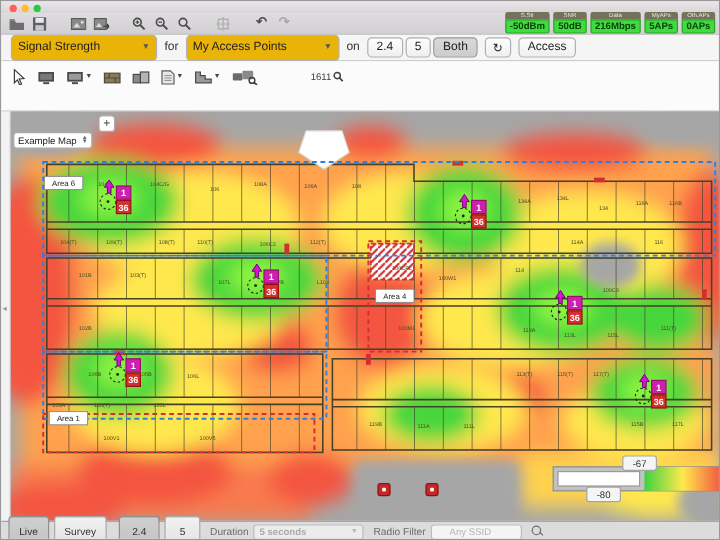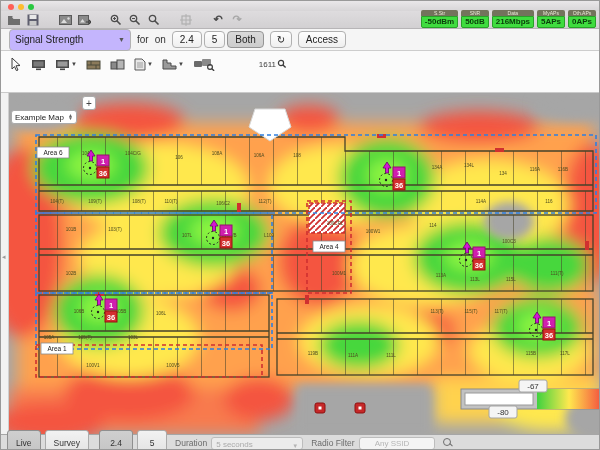--- a/index.html
+++ b/index.html
@@ -14,21 +14,21 @@
   .tspace{width:8px;}
   .uglyph{font-size:11px;line-height:11px;color:#4c4c4c;font-weight:bold;}
   .dim{color:#a8a8a8;}
   
   #badges{position:absolute;right:3px;top:9px;display:flex;gap:3px;}
   .badge{display:flex;flex-direction:column;align-items:stretch;}
   .badge .lbl{background:#73735c;color:#e9e9d6;font-size:5px;line-height:6px;text-align:center;border-radius:2px 2px 0 0;padding:0 2px;}
   .badge .val{background:#3fdc3f;border:1px solid #28a228;color:#0b3d0b;font-size:8px;font-weight:bold;line-height:10px;text-align:right;border-radius:0 0 2px 2px;padding:0 3px;}
   
   #vizrow{position:absolute;left:0;top:28px;width:600px;height:22px;background:#f5f5f5;border-bottom:1px solid #cdcdcd;display:flex;align-items:center;padding-left:8px;gap:6px;font-size:10px;color:#333;}
-  .select{background:#c4b5fd;border:1px solid #b3b3b3;border-radius:4px;height:17px;display:flex;align-items:center;justify-content:space-between;padding:10px 5px;font-size:10px;color:#222;}
+  .select{background:#eab308;border:1px solid #b3b3b3;border-radius:4px;height:17px;display:flex;align-items:center;justify-content:space-between;padding:10px 5px;font-size:10px;color:#222;}
   .select .arr{font-size:7px;color:#555;margin-left:5px;}
   .btn{background:linear-gradient(#fdfdfd,#efefef);border:1px solid #b0b0b0;border-radius:4px;height:17px;display:flex;align-items:center;justify-content:center;padding:0 7px;font-size:10px;color:#222;}
   .btn.pressed{background:linear-gradient(#d9d9d9,#cccccc);border-color:#949494;}
   .seg{display:flex;gap:2px;}
   
   #toolrow{position:absolute;left:0;top:50px;width:600px;height:42px;background:#fbfbfb;border-bottom:1px solid #c9c9c9;}
   #tools{position:absolute;left:8px;top:6px;display:flex;align-items:center;gap:9px;}
   .tool{display:flex;align-items:center;gap:1px;}
   .mini-arr{font-size:6px;color:#444;}
   #chan-ico{font-size:8px;font-weight:normal;color:#3d3d3d;letter-spacing:0;margin-left:35px;}
@@ -41,21 +41,21 @@
   #maparea{position:absolute;left:8px;top:92px;width:592px;height:341px;background:#a6a6a6;}
   #mapsvg{display:block;}
   #mapsel{position:absolute;left:2px;top:17px;width:66px;height:14px;background:#fff;border:1px solid #ababab;border-radius:3px;display:flex;align-items:center;justify-content:space-between;font-size:8px;color:#222;padding:0 3px;}
   .stepper{display:flex;flex-direction:column;line-height:3px;font-size:5px;color:#666;}
   #addmap{position:absolute;left:73px;top:3px;width:14px;height:14px;background:#fff;border:1px solid #ababab;border-radius:3px;font-size:10px;color:#444;display:flex;align-items:center;justify-content:center;}
   
   #bottombar{position:absolute;left:0;top:433px;width:600px;height:17px;background:#dcdcdc;border-top:1px solid #a6a6a6;display:flex;align-items:center;padding-left:6px;gap:4px;font-size:9px;color:#555;}
   .bbtn{background:linear-gradient(#f2f2f2,#e2e2e2);border:1px solid #ababab;border-radius:3px;height:26px;display:flex;align-items:center;padding:0 8px;font-size:8.5px;color:#333;}
   .bbtn.pressed{background:linear-gradient(#cfcfcf,#c3c3c3);border-color:#8f8f8f;}
   .blabel{font-size:8.5px;color:#6b6b6b;margin-left:4px;}
-  .bselect{background:#ececec;border:1px solid #bdbdbd;border-radius:3px;height:13px;width:92px;display:flex;align-items:flex-end;justify-content:space-between;padding:0 4px;font-size:8px;color:#ababab;}
+  .bselect{background:#ececec;border:1px solid #bdbdbd;border-radius:3px;height:13px;width:92px;display:flex;align-items:center;justify-content:space-between;padding:0 4px;font-size:8px;color:#ababab;font-weight:bold;}
   .binput{background:#f4f4f4;border:1px solid #bdbdbd;border-radius:3px;height:13px;width:76px;font-size:8px;color:#555;padding:0 15px;}
   .binput::placeholder{color:#b5b5b5;}
   .mag{position:relative;width:10px;height:10px;margin-left:4px;}
   .mag::before{content:"";position:absolute;left:0;top:0;width:6px;height:6px;border:1.4px solid #6e6e6e;border-radius:50%;}
   .mag::after{content:"";position:absolute;left:6.4px;top:6.4px;width:3.5px;height:1.4px;background:#6e6e6e;transform:rotate(45deg);}
 </style>
 </head>
 <body>
 
 <div id="app">
@@ -150,20 +150,24 @@
       <span class="val">0APs</span>
     </div>
   </div>
 
   <div id="vizrow">
     <div class="select" style="width:122px">
       <span>Signal Strength</span>
         <span class="arr">▼</span>
     </div>
     <span>for</span>
+    <div class="select" style="width:128px">
+      <span>My Access Points</span>
+        <span class="arr">▼</span>
+    </div>
     <span>on</span>
     <div class="seg">
       <div class="btn">2.4</div>
       <div class="btn">5</div>
       <div class="btn pressed">Both</div>
     </div>
     <div class="btn" style="width:22px;padding:0">
         <span>↻</span>
       </div>
     <div class="btn">Access</div>

